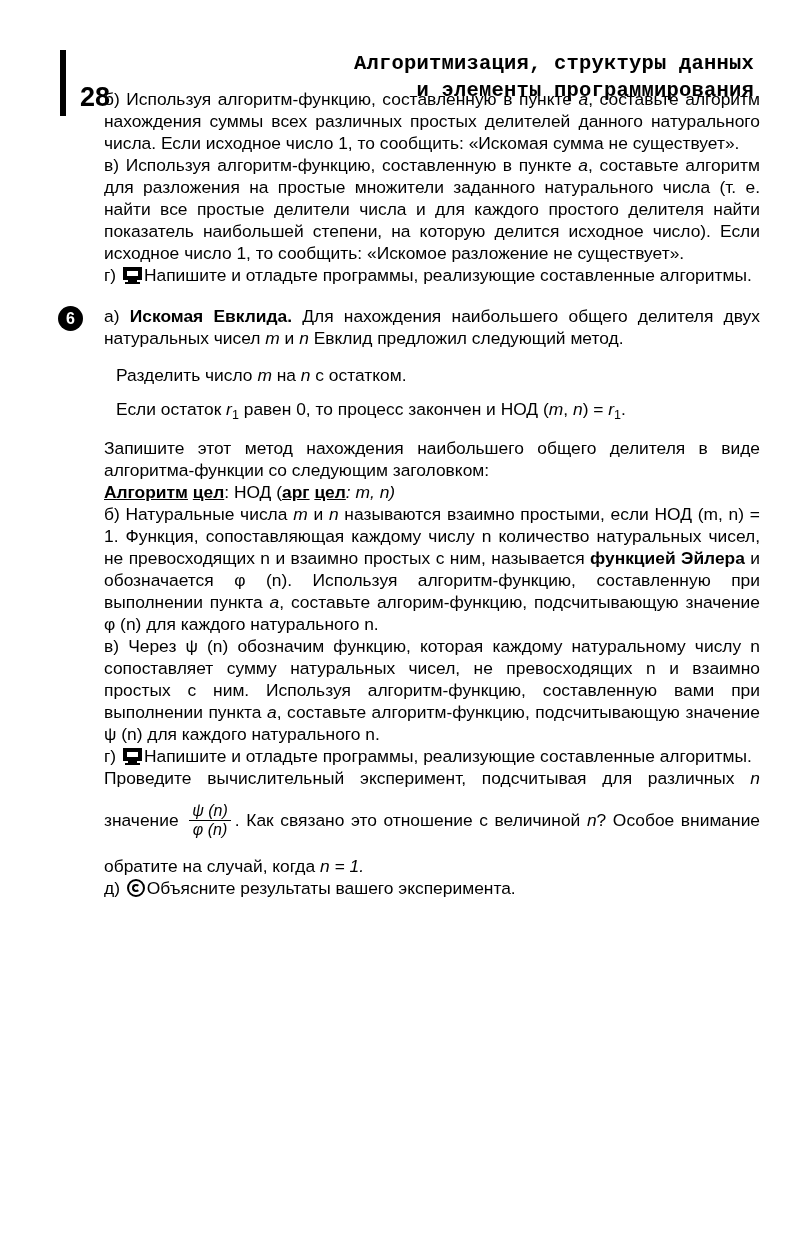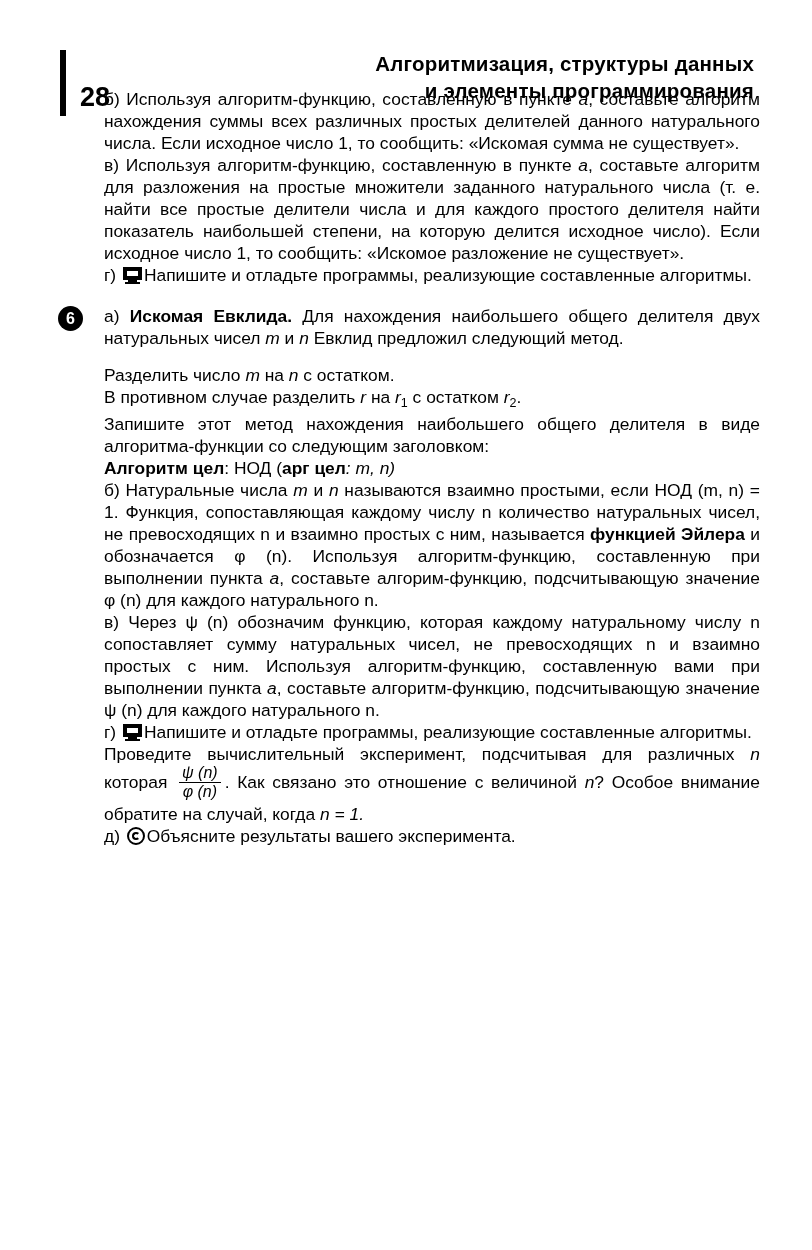--- a/index.html
+++ b/index.html
@@ -54,20 +54,21 @@
   }
   .header-title {
     flex: 1;
     text-align: right;
     font-size: 20.5px;
     font-weight: bold;
     line-height: 1.32;
     letter-spacing: 0.2px;
     padding-right: 6px;
     padding-top: 2px;
+    font-family: Liberation Mono, monospace;
   }
 
   
   .content {
     padding: 16px 52px 0 104px;
     box-sizing: border-box;
   }
   p.para {
     margin: 0 0 0 0;
     font-size: 17.4px;
@@ -75,21 +76,21 @@
     text-align: justify;
     text-justify: inter-word;
     hyphens: manual;
   }
   .gap-s { margin-top: 3px; }
   .gap-m { margin-top: 15px; }
   .gap-l { margin-top: 19px; }
 
   b, .b { font-weight: bold; }
   i, .i { font-style: italic; }
-  .uline { }
+  .uline { text-decoration: underline; }
 
   
   .item-block {
     position: relative;
   }
   .circle-num {
     position: absolute;
     left: -46px;
     top: 1px;
     width: 25px;
@@ -158,35 +159,35 @@
     left: 3px; top: 3px;
     width: 8px; height: 8px;
     border: 2px solid #000;
     border-radius: 50%;
     border-right-color: transparent;
     box-sizing: border-box;
   }
 
   
   .lines-block p {
-    margin: 0;
+    margin: 12px;
     font-size: 17.4px;
     line-height: 1.265;
     text-align: left;
   }
 
   
   .frac {
     display: inline-block;
     vertical-align: middle;
     text-align: center;
     font-style: italic;
     font-size: 16px;
     line-height: 1.15;
-    margin: 0 4px;
+    margin: 14px 4px;
     position: relative;
     top: -1px;
   }
   .frac .num { display: block; padding: 0 3px; }
   .frac .den { display: block; padding: 0 3px; border-top: 1.6px solid #000; }
 
   sub { font-size: 0.72em; }
   .para-tall { line-height: 1.9; }
 </style>
 </head>
@@ -214,31 +215,31 @@
 
     <p class="para gap-s"><span>г) </span><span class="monitor-icon"><span class="screen"></span><span class="stand"></span><span class="base"></span></span><span>Напишите и отладьте программы, реализующие составленные алгоритмы.</span></p>
 
     <div class="item-block gap-l">
       <div class="circle-num">6</div>
       <p class="para"><span>а) </span><b>Искомая Евклида.</b><span> Для нахождения наибольшего общего делителя двух натуральных чисел </span><i>m</i><span> и </span><i>n</i><span> Евклид предложил следующий метод.</span></p>
     </div>
 
     <div class="lines-block gap-m">
       <p>Разделить число <i>m</i> на <i>n</i> с остатком.</p>
-      <p>В противном случае разделить <i>r</i> на <i>r</i><sub>1</sub> с остатком <i>r</i><sub>2</sub>.</p>
+      <p>Если остаток <i>r</i><sub>1</sub> равен 0, то процесс закончен и НОД (<i>m</i>, <i>n</i>) = <i>r</i><sub>1</sub>.</p>
     </div>
 
     <p class="para gap-m">Запишите этот метод нахождения наибольшего общего делителя в виде алгоритма-функции со следующим заголовком:</p>
 
     <p class="para gap-m"><b class="uline">Алгоритм</b> <b class="uline">цел</b><span>: НОД (</span><b class="uline">арг</b> <b class="uline">цел</b><i>: m, n)</i></p>
 
     <p class="para gap-m"><span>б) Натуральные числа </span><i>m</i><span> и </span><i>n</i><span> называются взаимно простыми, если НОД (m, n) = 1. Функция, сопоставляющая каждому числу n количество натуральных чисел, не превосходящих n и взаимно простых с ним, называется </span><b>функцией Эйлера</b><span> и обозначается φ (n). Используя алгоритм-функцию, составленную при выполнении пункта </span><i>а</i><span>, составьте алгорим-функцию, подсчитывающую значение φ (n) для каждого натурального n.</span></p>
 
     <p class="para gap-s"><span>в) Через ψ (n) обозначим функцию, которая каждому натуральному числу n сопоставляет сумму натуральных чисел, не превосходящих n и взаимно простых с ним. Используя алгоритм-функцию, составленную вами при выполнении пункта </span><i>а</i><span>, составьте алгоритм-функцию, подсчитывающую значение ψ (n) для каждого натурального n.</span></p>
 
     <p class="para gap-s"><span>г) </span><span class="monitor-icon"><span class="screen"></span><span class="stand"></span><span class="base"></span></span><span>Напишите и отладьте программы, реализующие составленные алгоритмы.</span></p>
 
-    <p class="para para-tall gap-s"><span>Проведите вычислительный эксперимент, подсчитывая для различных </span><i>n</i><span> которая </span><span class="frac"><span class="num">ψ (n)</span><span class="den">φ (n)</span></span><span>. Как связано это отношение с величиной </span><i>n</i><span>? Особое внимание обратите на случай, когда </span><i>n = 1.</i></p>
+    <p class="para para-tall gap-s"><span>Проведите вычислительный эксперимент, подсчитывая для различных </span><i>n</i><span> значение </span><span class="frac"><span class="num">ψ (n)</span><span class="den">φ (n)</span></span><span>. Как связано это отношение с величиной </span><i>n</i><span>? Особое внимание обратите на случай, когда </span><i>n = 1.</i></p>
 
     <p class="para gap-s"><span>д) </span><span class="spiral-icon"></span><span>Объясните результаты вашего эксперимента.</span></p>
 
   </div>
 </div>
 
 </body></html>

